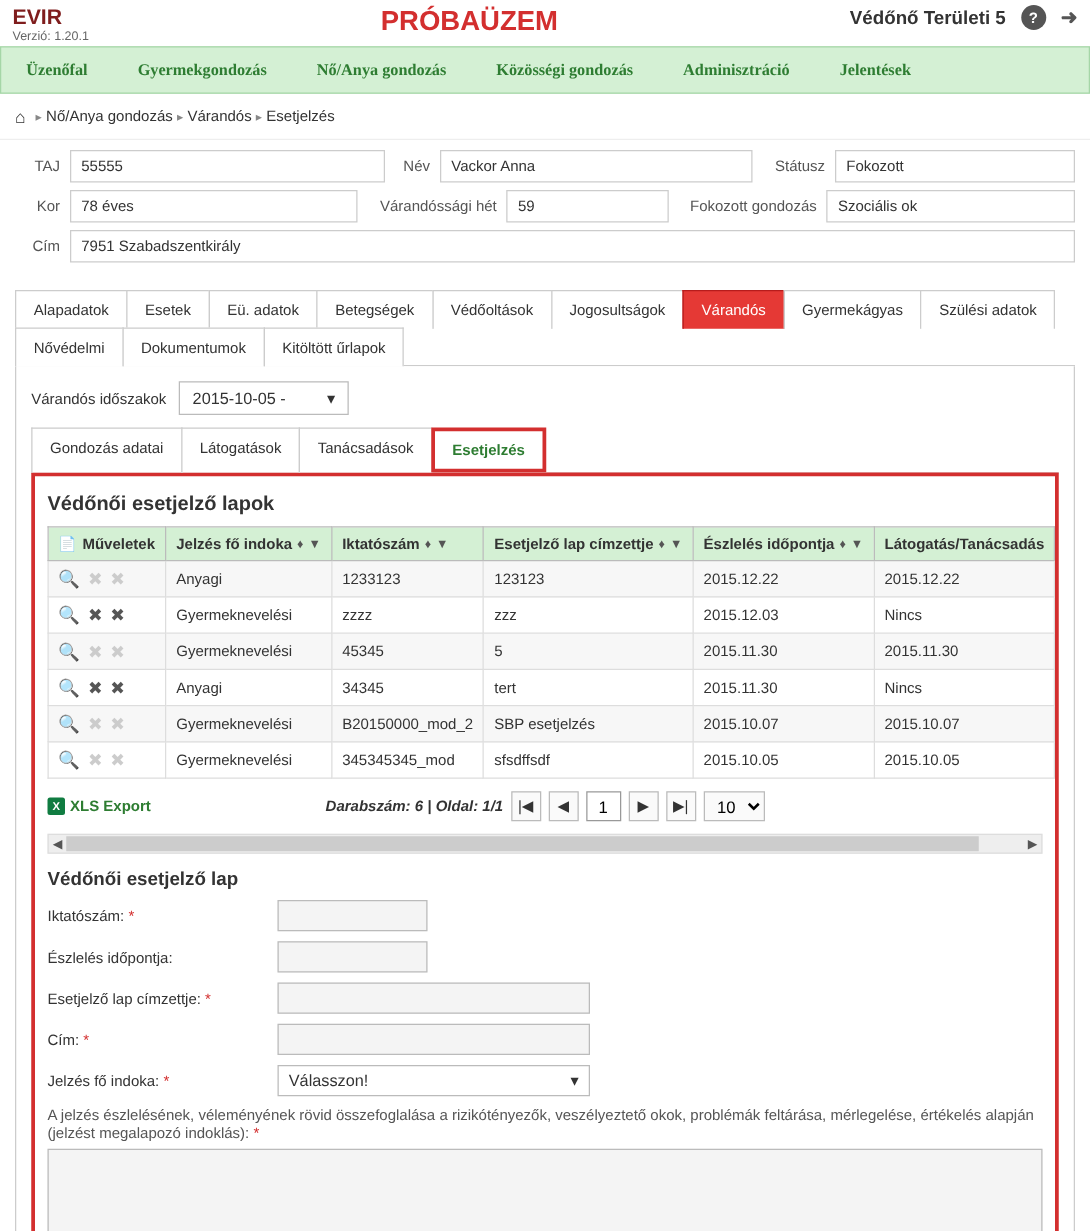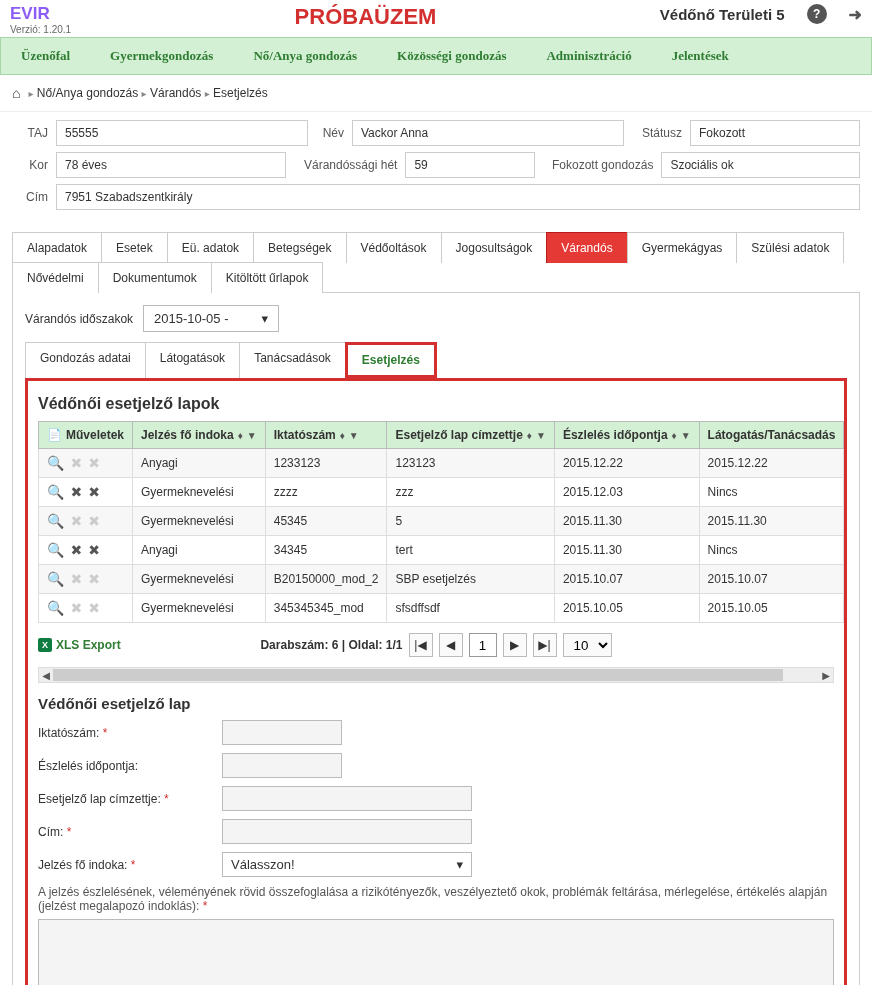--- a/index.html
+++ b/index.html
@@ -1,21 +1,21 @@
 <!DOCTYPE html>
 <html><head>
 <meta charset="utf-8">
 <style>
 * { box-sizing: border-box; margin: 0; padding: 0; }
 body { font-family: Arial, sans-serif; font-size: 13px; color: #333; background: #fff; width: 872px; }
 .topbar { display: flex; justify-content: space-between; align-items: flex-start; padding: 4px 10px 2px; }
-.app-title { color: #8b5cf6; font-weight: bold; font-size: 17px; }
+.app-title { color: #7f1d1d; font-weight: bold; font-size: 17px; }
 .app-version { color: #666; font-size: 10px; }
 .top-center { color: #d32f2f; font-weight: bold; font-size: 22px; }
-.top-right { display: flex; align-items: center; gap: 22px; font-weight: bold; font-size: 15px; }
+.top-right { display: flex; align-items: center; gap: 12px; font-weight: bold; font-size: 15px; }
 .circle-btn { width: 20px; height: 20px; border-radius: 50%; background: #555; color: #fff; display: flex; align-items: center; justify-content: center; font-size: 12px; cursor: pointer; }
 .arrow-btn { font-size: 16px; color: #555; cursor: pointer; font-weight: bold; }
 .main-nav { background: #d4f0d4; border: 1px solid #a5d6a7; padding: 0; }
 .main-nav ul { list-style: none; display: flex; }
 .main-nav li { padding: 10px 20px; font-weight: bold; color: #2e7d32; cursor: pointer; font-family: Liberation Serif, serif; }
 .breadcrumb { padding: 10px 12px; font-size: 12px; display: flex; align-items: center; gap: 8px; border-bottom: 1px solid #eee; }
 .breadcrumb .sep { color: #888; font-size: 10px; }
 .breadcrumb a { color: #333; text-decoration: none; }
 .info-block { padding: 8px 12px; }
 .info-row { display: flex; align-items: center; margin-bottom: 6px; gap: 8px; }
@@ -38,21 +38,21 @@
 table.grid th { background: #d4f0d4; border: 1px solid #bbb; padding: 6px 8px; text-align: left; font-weight: bold; white-space: nowrap; }
 table.grid td { border: 1px solid #ddd; padding: 6px 8px; }
 table.grid tr:nth-child(odd) td { background: #f7f7f7; }
 .th-inner { display: flex; align-items: center; gap: 4px; }
 .sort-ico, .filter-ico { font-size: 10px; color: #555; cursor: pointer; }
 .row-actions { display: flex; gap: 6px; }
 .act { cursor: pointer; color: #555; font-size: 14px; }
 .act.disabled { color: #ccc; }
 .pager { display: flex; align-items: center; justify-content: center; gap: 6px; padding: 10px 0 4px; position: relative; }
 .pager-left { position: absolute; left: 0; color: #2e7d32; font-weight: bold; font-size: 12px; display: flex; align-items: center; gap: 4px; cursor: pointer; }
-.pager-info { font-size: 12px; font-weight: bold; margin-right: 0; }
+.pager-info { font-size: 12px; font-weight: bold; margin-right: 0; font-style: italic; }
 .pg-btn { border: 1px solid #bbb; width: 24px; height: 24px; display: flex; align-items: center; justify-content: center; background: #fafafa; cursor: pointer; font-size: 12px; }
 .pg-num { border: 1px solid #999; width: 28px; height: 24px; text-align: center; }
 .pg-sel { border: 1px solid #bbb; height: 24px; padding: 0 6px; background: #fafafa; }
 .hscroll { margin-top: 6px; height: 16px; background: #eee; position: relative; border: 1px solid #ddd; }
 .hscroll .thumb { position: absolute; left: 14px; top: 1px; height: 12px; width: 92%; background: #ccc; }
 .hscroll .arr { position: absolute; top: 0; width: 14px; height: 14px; display: flex; align-items: center; justify-content: center; font-size: 10px; color: #555; cursor: pointer; }
 .hscroll .arr.l { left: 0; }
 .hscroll .arr.r { right: 0; }
 .form-title { font-weight: bold; font-size: 15px; margin: 12px 0 8px; }
 .form-row { display: flex; align-items: center; margin-bottom: 8px; gap: 14px; }
@@ -95,21 +95,21 @@
 <div class="breadcrumb">
   <span class="home-ico">⌂</span>
   <span id="bc-items"><span><span class="sep">▸</span> <a href="#">Nő/Anya gondozás</a> </span><span><span class="sep">▸</span> <a href="#">Várandós</a> </span><span><span class="sep">▸</span> <a href="#">Esetjelzés</a> </span></span>
 </div>
 
 <div class="info-block">
   <div class="info-row">
     <span class="info-label">TAJ</span>
     <span class="info-value" style="width:252px">55555</span>
     <span class="info-label" style="min-width:28px">Név</span>
-    <span class="info-value" style="width:272px">Vackor Anna</span>
+    <span class="info-value" style="width:250px">Vackor Anna</span>
     <span class="info-label" style="min-width:50px">Státusz</span>
     <span class="info-value" style="flex:1">Fokozott</span>
   </div>
   <div class="info-row">
     <span class="info-label">Kor</span>
     <span class="info-value" style="width:230px">78 éves</span>
     <span class="info-label w2">Várandóssági hét</span>
     <span class="info-value" style="width:130px">59</span>
     <span class="info-label" style="min-width:110px">Fokozott gondozás</span>
     <span class="info-value" style="flex:1">Szociális ok</span>

